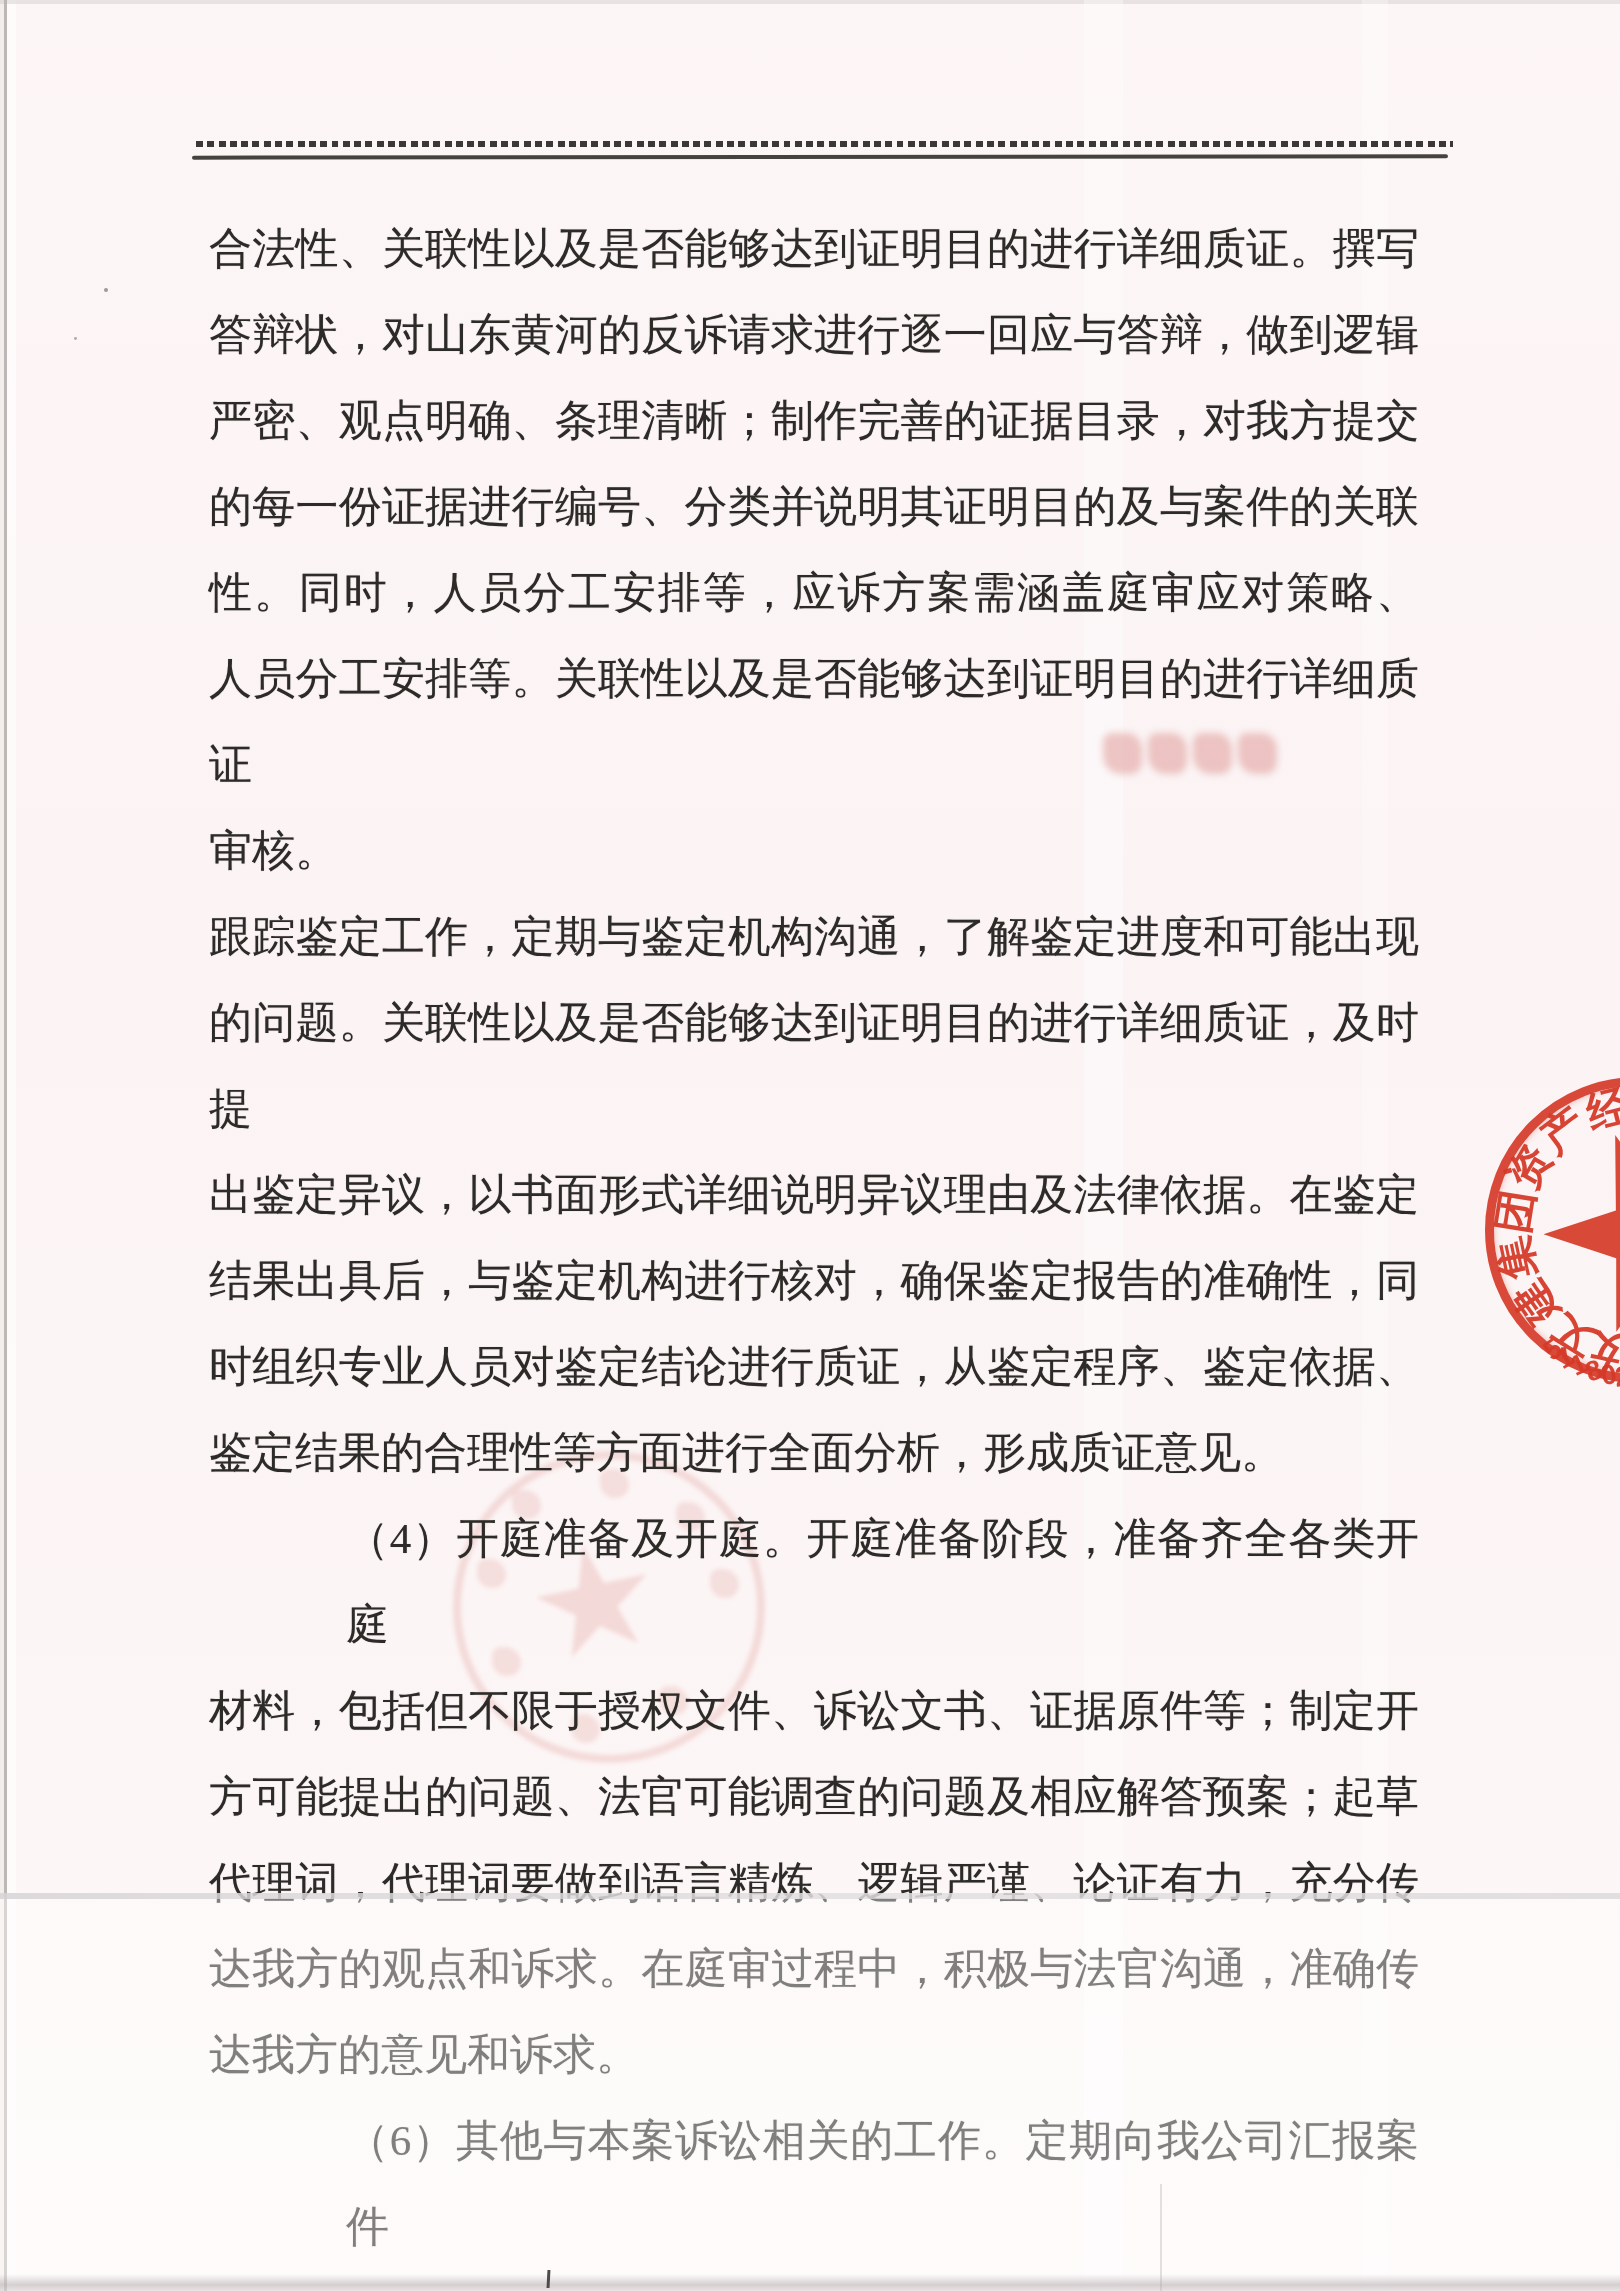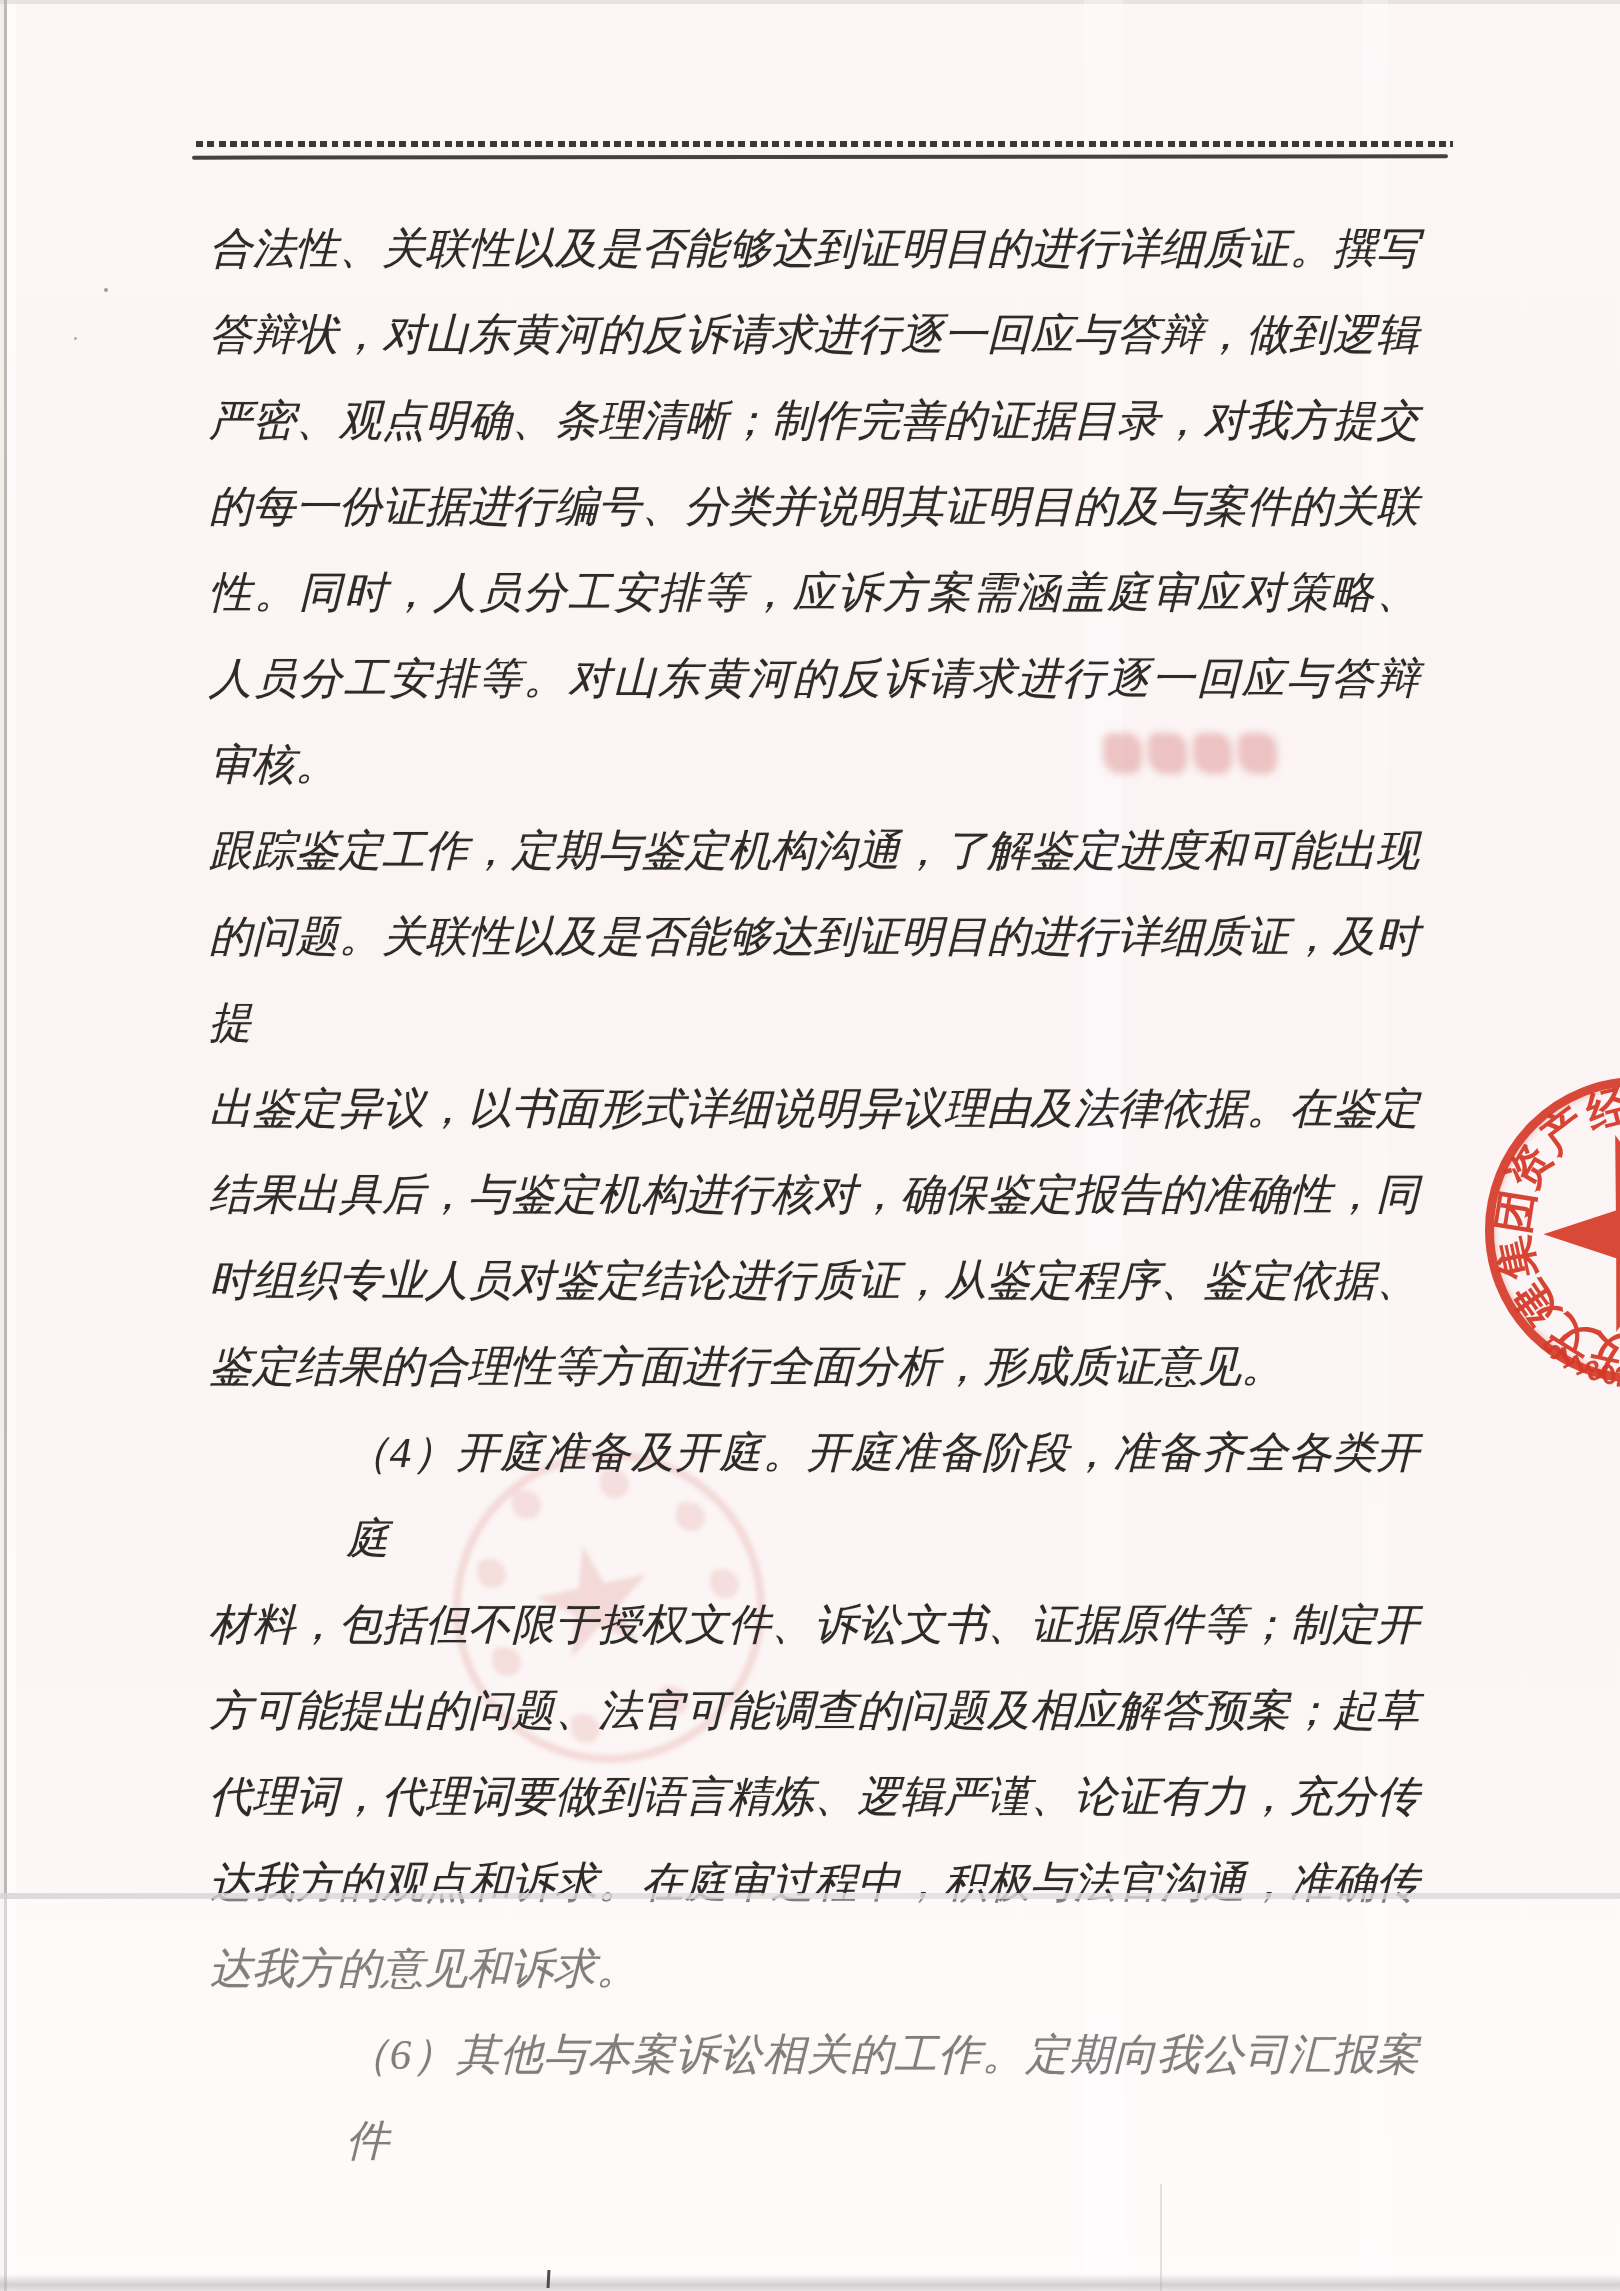--- a/index.html
+++ b/index.html
@@ -32,21 +32,21 @@
   .rule-dashed{position:absolute;left:196px;top:141px;width:1257px;height:5.9px;
     background:repeating-linear-gradient(90deg,#3a3937 0 6.9px,rgba(0,0,0,0) 6.9px 11.3px);}
   .rule-solid{position:absolute;left:192px;top:155px;width:1256px;height:3.9px;background:#44433f;
     border-radius:2px;transform:rotate(-0.06deg);}
   
   .text-block{
     position:absolute;left:209px;top:206px;width:1210px;
     font-size:43px;line-height:86px;color:#2c2b27;
     text-shadow:0 0 1px rgba(44,43,39,.35);
   }
-  .line{text-align:justify;text-align-last:justify;white-space:nowrap0;font-style:italic;}
+  .line{text-align:justify;text-align-last:justify;white-space:nowrap0;}
   .line.short{text-align:center;text-align-last:left;}
   .line.indent{padding-left:137px;}
   
   .ghost-stamp{position:absolute;left:453px;top:1451px;width:314px;height:314px;filter:blur(2px);opacity:.6;}
   .ghost-ring{position:absolute;left:0;top:0;width:296px;height:296px;border:8.8px solid rgba(214,126,120,.38);border-radius:50%;}
   .ghost-star{position:absolute;left:83px;top:93px;width:118px;height:118px;background:rgba(216,135,128,.42);
     clip-path:polygon(50% 0%,61% 35%,98% 35%,68% 57%,79% 91%,50% 70%,21% 91%,32% 57%,2% 35%,39% 35%);
     transform:rotate(-12deg);}
   .ghost-blob{position:absolute;width:29px;height:29px;background:rgba(215,130,124,.33);border-radius:30% 55% 45% 50%;}
   
@@ -98,21 +98,21 @@
   <div class="ink-bleed">
     <span></span><span></span><span></span><span></span>
   </div>
 
   <div class="text-block">
     <div class="line">合法性、关联性以及是否能够达到证明目的进行详细质证。撰写</div>
     <div class="line">答辩状，对山东黄河的反诉请求进行逐一回应与答辩，做到逻辑</div>
     <div class="line">严密、观点明确、条理清晰；制作完善的证据目录，对我方提交</div>
     <div class="line">的每一份证据进行编号、分类并说明其证明目的及与案件的关联</div>
     <div class="line">性。同时，人员分工安排等，应诉方案需涵盖庭审应对策略、</div>
-    <div class="line">人员分工安排等。对山东黄河的反诉请求进行逐一回应与答辩</div>
+    <div class="line">人员分工安排等。关联性以及是否能够达到证明目的进行详细质证</div>
     <div class="line short">审核。</div>
     <div class="line">跟踪鉴定工作，定期与鉴定机构沟通，了解鉴定进度和可能出现</div>
     <div class="line">的问题。关联性以及是否能够达到证明目的进行详细质证，及时提</div>
     <div class="line">出鉴定异议，以书面形式详细说明异议理由及法律依据。在鉴定</div>
     <div class="line">结果出具后，与鉴定机构进行核对，确保鉴定报告的准确性，同</div>
     <div class="line">时组织专业人员对鉴定结论进行质证，从鉴定程序、鉴定依据、</div>
     <div class="line short">鉴定结果的合理性等方面进行全面分析，形成质证意见。</div>
     <div class="line indent">（4）开庭准备及开庭。开庭准备阶段，准备齐全各类开庭</div>
     <div class="line">材料，包括但不限于授权文件、诉讼文书、证据原件等；制定开</div>
     <div class="line">方可能提出的问题、法官可能调查的问题及相应解答预案；起草</div>

